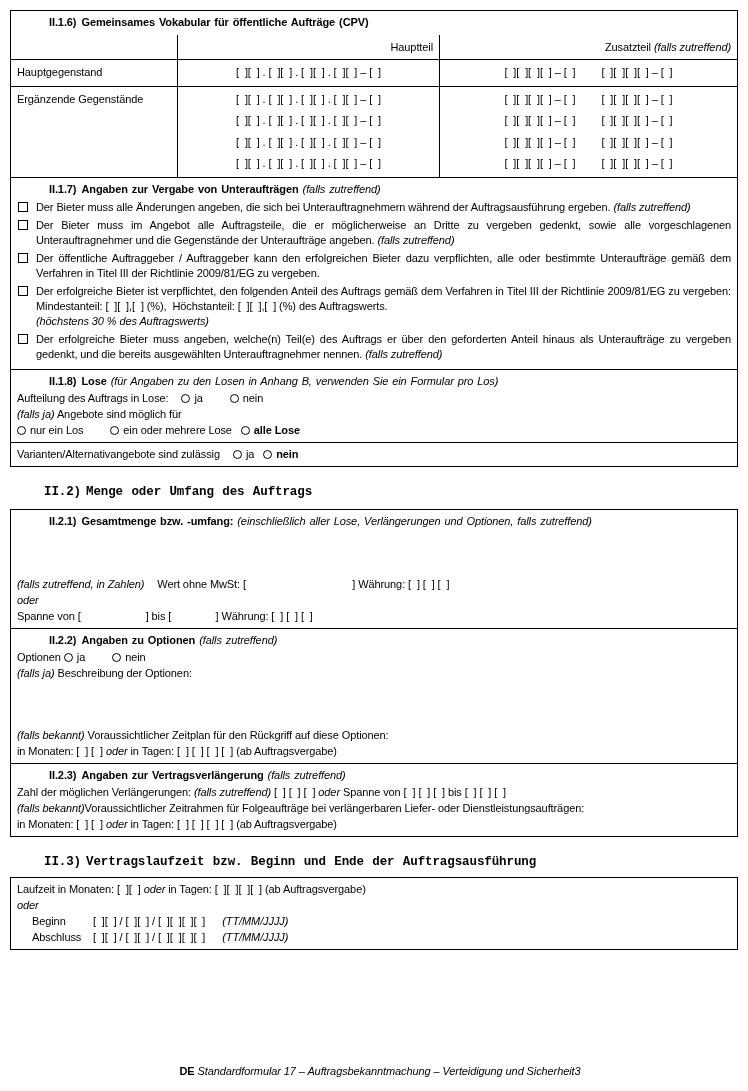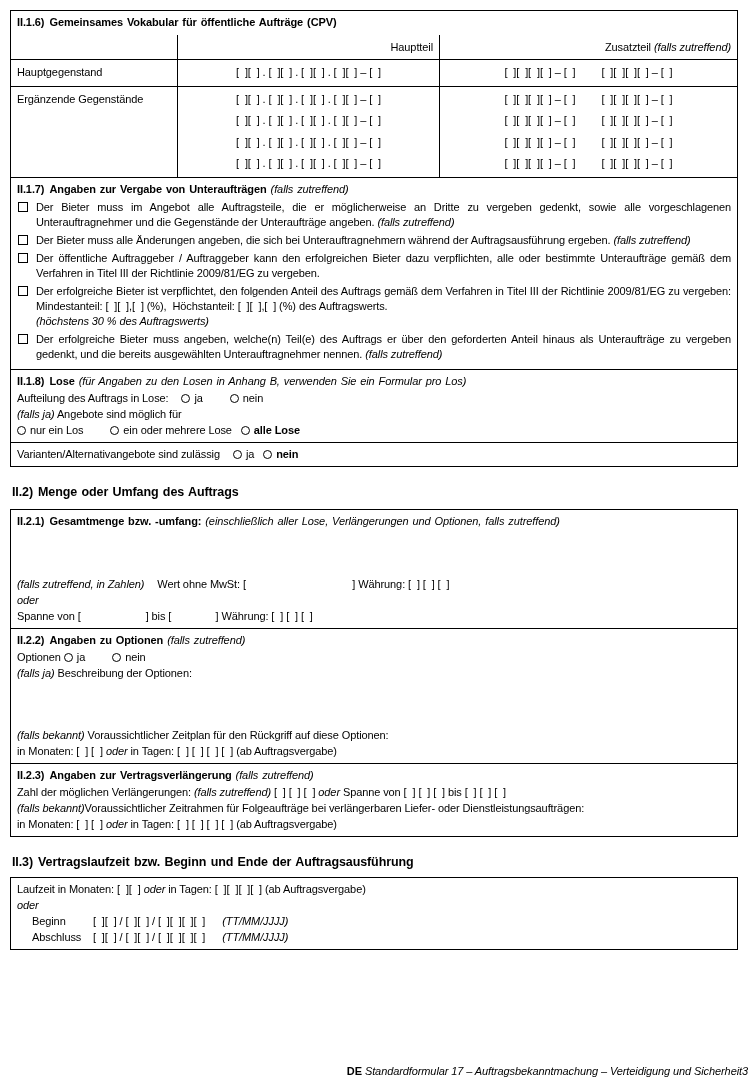--- a/index.html
+++ b/index.html
@@ -14,21 +14,21 @@
     overflow: hidden;
   }
   .page { padding: 10px 10px 0 10px; }
   .box { border: 1.6px solid #000; background: #fff; }
   .sec { border-top: 1.6px solid #000; padding: 3px 6px 4px 6px; }
   .sec.first { border-top: none; }
   .line { line-height: 16px; }
   .jline { line-height: 15px; }
   .b { font-weight: bold; }
   .it { font-style: italic; }
-  .num { margin-right: 5px; }
+  .num { margin-right: 5px; margin-left: 32px; }
   .sec-title { line-height: 17px; word-spacing: 1px; }
   .pre { white-space: pre; }
 
   
   .cpv { display: grid; grid-template-columns: 166px 262px 1fr; }
   .cc { padding: 2px 6px; }
   .cv { border-left: 1.6px solid #000; }
   .hb { border-bottom: 1.6px solid #000; }
   .rt { border-top: 1.6px solid #000; }
   .chead { text-align: right; line-height: 20px; }
@@ -42,26 +42,26 @@
   
   .ro { white-space: nowrap; }
   .rc { display: inline-block; width: 9px; height: 9px; border: 1.1px solid #000; border-radius: 50%; margin-right: 4px; vertical-align: -1px; background: #fff; }
   .ml18 { margin-left: 6px; font-weight: bold; }
   .ml24 { margin-left: 24px; }
   .ml10 { margin-left: 10px; }
 
   .gap16 { height: 16px; }
   .gap8 { height: 8px; }
   .gap6 { height: 6px; }
-  .h2 { font-size: 12.5px; font-weight: bold; line-height: 18px; padding-left: 2px; word-spacing: 1px; }
+  .h2 { font-size: 12.5px; font-weight: bold; line-height: 18px; padding-left: 2px; word-spacing: 1px; font-family: Liberation Mono, monospace; }
   .spacer46 { height: 46px; }
   .lbl58 { display: inline-block; width: 58px; margin-left: 15px; }
   .dnote { margin-left: 14px; margin-top: 44px; }
 
-  .footer { position: absolute; left: 12px; right: 0; bottom: 13px; display: flex; justify-content: flex-end; line-height: 14px; }
+  .footer { position: absolute; left: 12px; right: 0; bottom: 13px; display: flex; justify-content: center; line-height: 14px; }
 </style>
 </head>
 <body>
 
 <div class="page">
 
   <div class="box">
 
     <div class="sec first sec-title b">
       <span class="num">II.1.6)</span><span>Gemeinsames Vokabular für öffentliche Aufträge (CPV)</span>
@@ -96,26 +96,26 @@
       </div>
     </div>
 
     <div class="sec">
       <div class="sec-title">
         <span class="b num">II.1.7)</span><span class="b">Angaben zur Vergabe von Unteraufträgen</span>
         <span class="it">(falls zutreffend)</span>
       </div>
       <div class="cbi jline">
         <span class="cbx"></span>
+        <span>Der Bieter muss alle Änderungen angeben, die sich bei Unterauftragnehmern während der Auftragsausführung ergeben.</span>
+        <span class="it">(falls zutreffend)</span>
+      </div>
+      <div class="cbi jline">
+        <span class="cbx"></span>
         <span>Der Bieter muss im Angebot alle Auftragsteile, die er möglicherweise an Dritte zu vergeben gedenkt, sowie alle vorgeschlagenen Unterauftragnehmer und die Gegenstände der Unteraufträge angeben.</span>
-        <span class="it">(falls zutreffend)</span>
-      </div>
-      <div class="cbi jline">
-        <span class="cbx"></span>
-        <span>Der Bieter muss alle Änderungen angeben, die sich bei Unterauftragnehmern während der Auftragsausführung ergeben.</span>
         <span class="it">(falls zutreffend)</span>
       </div>
       <div class="cbi jline">
         <span class="cbx"></span>
         <span>Der öffentliche Auftraggeber / Auftraggeber kann den erfolgreichen Bieter dazu verpflichten, alle oder bestimmte Unteraufträge gemäß dem Verfahren in Titel III der Richtlinie 2009/81/EG zu vergeben.</span>
       </div>
       <div class="cbi jline">
         <span class="cbx"></span>
         <span>Der erfolgreiche Bieter ist verpflichtet, den folgenden Anteil des Auftrags gemäß dem Verfahren in Titel III der Richtlinie 2009/81/EG zu vergeben: Mindestanteil: [&nbsp;&nbsp;][&nbsp;&nbsp;],[&nbsp;&nbsp;] (%),&nbsp; Höchstanteil: [&nbsp;&nbsp;][&nbsp;&nbsp;],[&nbsp;&nbsp;] (%) des Auftragswerts.</span>
         <div class="it">(höchstens 30 % des Auftragswerts)</div>

